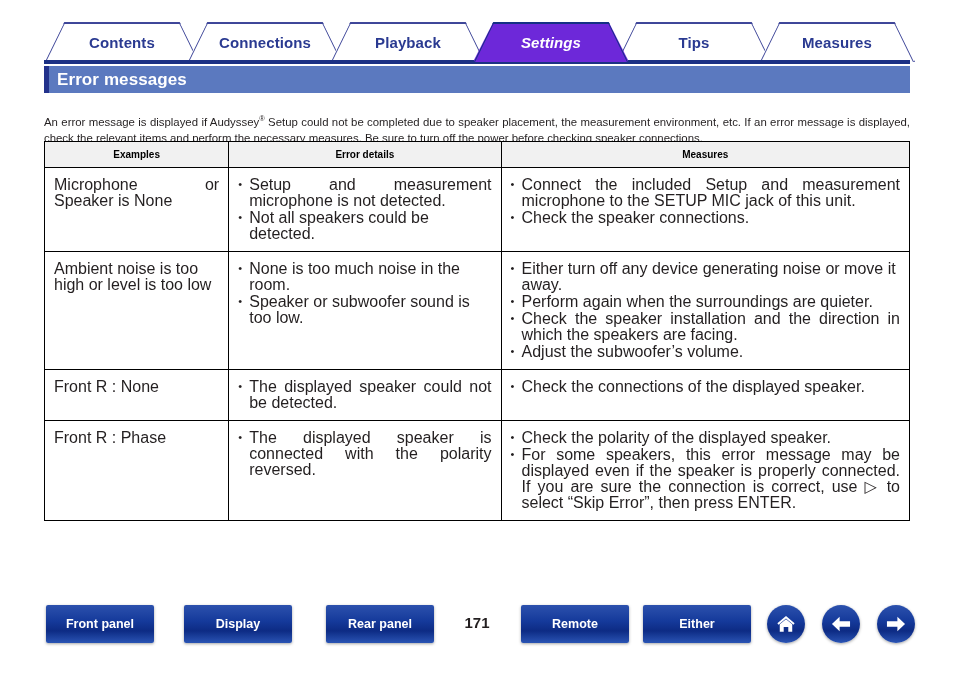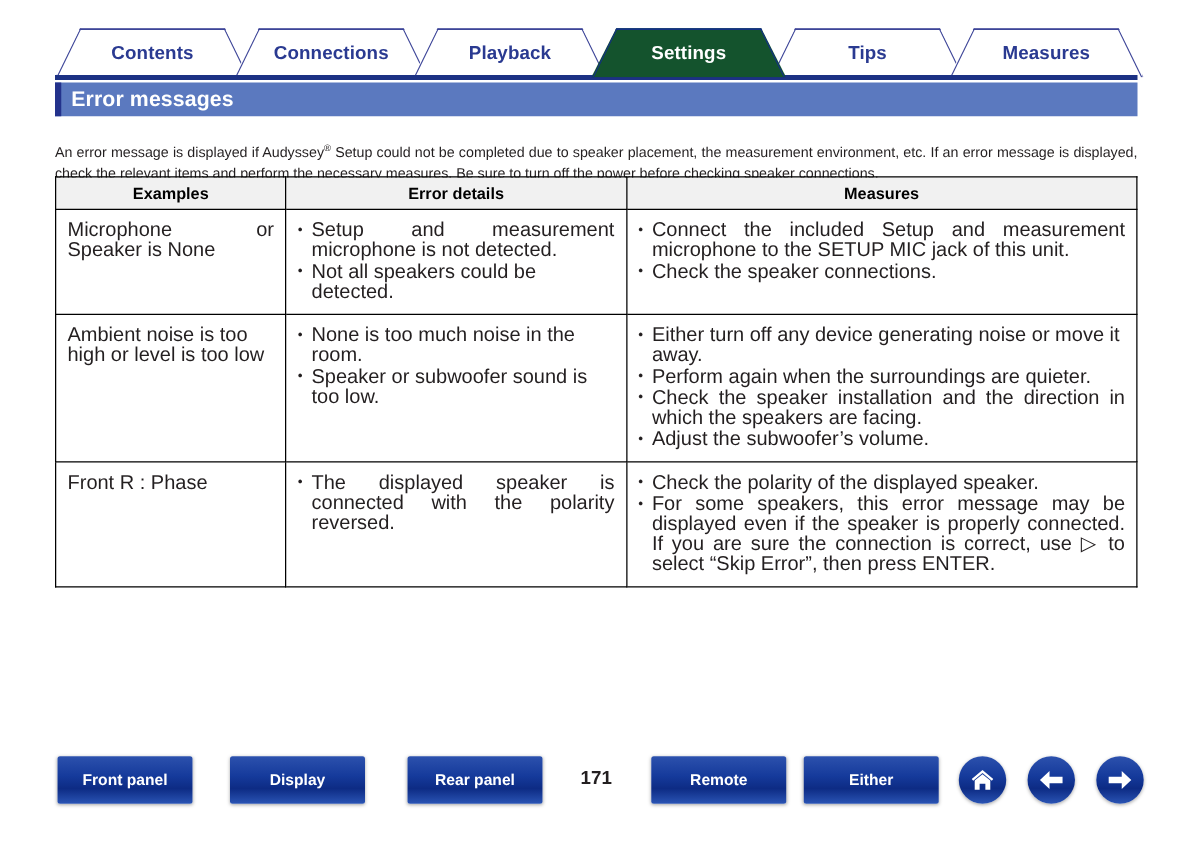--- a/index.html
+++ b/index.html
@@ -48,23 +48,24 @@
   .tab .tab-edge-l, .tab .tab-edge-r {
     position: absolute; top: 0; bottom: 0; width: 22px;
     pointer-events: none;
   }
   .tab .tab-edge-l { left: 0;  border-left: 1.5px solid #3d4598;  transform: skewX(-26deg); transform-origin: bottom left; }
   .tab .tab-edge-r { right: 0; border-right: 1.5px solid #3d4598; transform: skewX(26deg);  transform-origin: bottom right; }
 
   .tab .tab-label { position: relative; z-index: 3; }
 
   .tab.active {
-    background: #14532d;
+    background: #6d28d9;
     color: #ffffff;
     border-color: #133084;
+    font-style: italic;
   }
   .tab.active .tab-body,
   .tab.active .tab-edge-l,
   .tab.active .tab-edge-r { border-color: #133084; }
 
   .tab-underline {
     position: absolute;
     left: 44px; top: 60px;
     width: 866px; height: 4px;
     background: #1c3184;
@@ -108,21 +109,21 @@
     border-collapse: collapse;
     table-layout: fixed;
   }
   table.errtbl th, table.errtbl td {
     border: 1px solid #000000;
     vertical-align: top;
     padding: 0;
   }
   table.errtbl th {
     background: #f1f1f1;
-    font-size: 13px;
+    font-size: 10px;
     font-weight: bold;
     text-align: center;
     height: 26px;
     vertical-align: middle;
     color: #000;
   }
   .col-a { width: 184px; }
   .col-b { width: 272px; }
   .col-c { width: 408px; }
 
@@ -298,20 +299,41 @@
               <ul class="blist">
             <li class="nojust">Either turn off any device generating noise or move it away.</li>
             <li class="nojust">Perform again when the surroundings are quieter.</li>
             <li>Check the speaker installation and the direction in which the speakers are facing.</li>
             <li class="nojust">Adjust the subwoofer’s volume.</li>
           </ul>
             </div>
         </td>
       </tr>
 
+      <tr>
+        <td class="cell">
+          <div class="pad">
+              <div class="plain nojust">Front R : None</div>
+            </div>
+        </td>
+        <td class="cell">
+          <div class="pad">
+              <ul class="blist">
+            <li>The displayed speaker could not be detected.</li>
+          </ul>
+            </div>
+        </td>
+        <td class="cell">
+          <div class="pad">
+              <ul class="blist">
+            <li class="nojust">Check the connections of the displayed speaker.</li>
+          </ul>
+            </div>
+        </td>
+      </tr>
 
       <tr>
         <td class="cell">
           <div class="pad">
               <div class="plain nojust">Front R : Phase</div>
             </div>
         </td>
         <td class="cell">
           <div class="pad">
               <ul class="blist">

